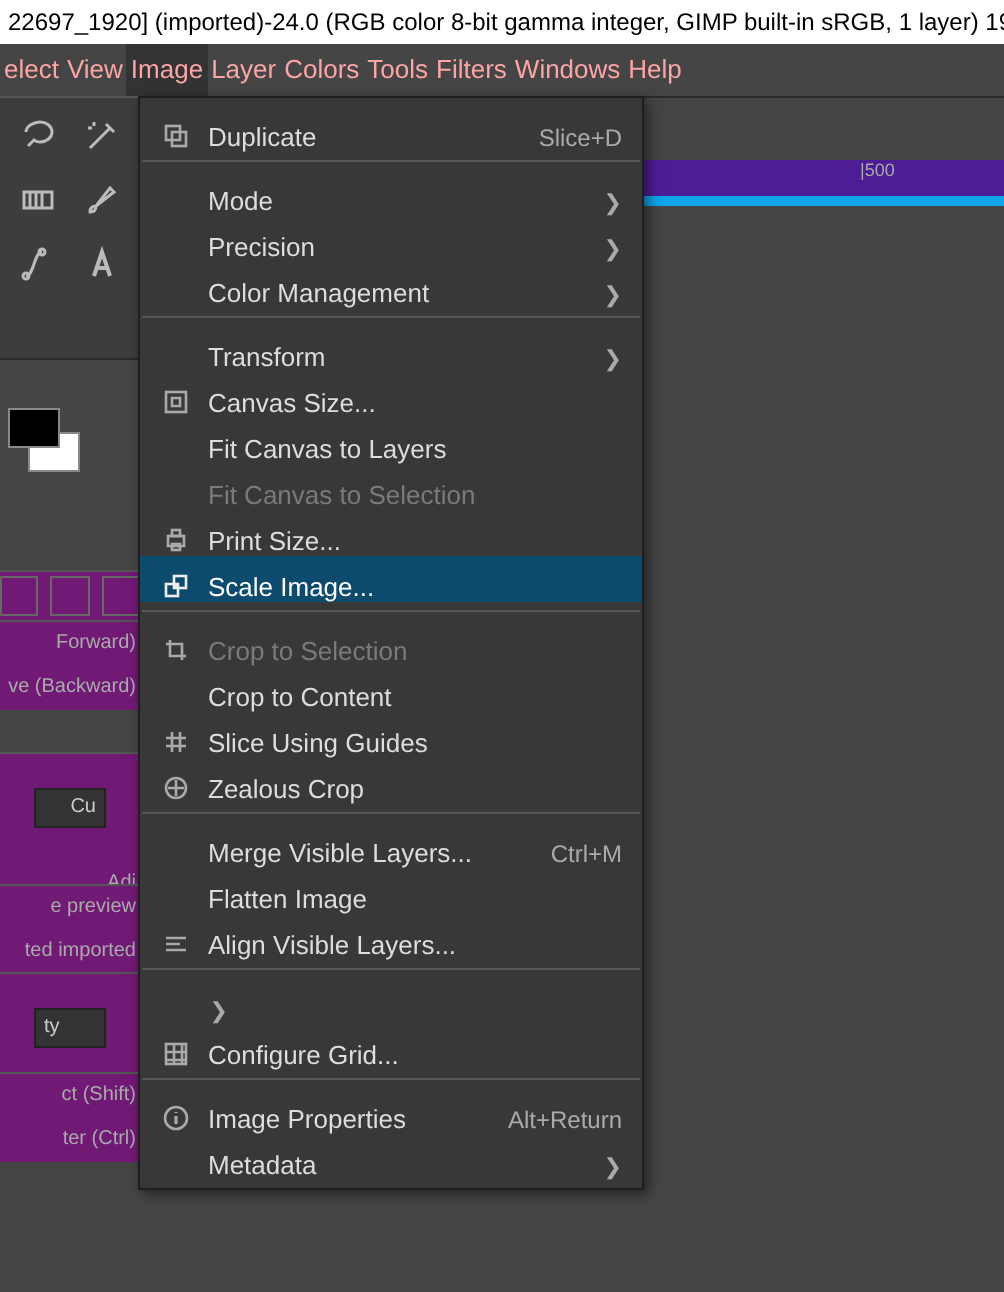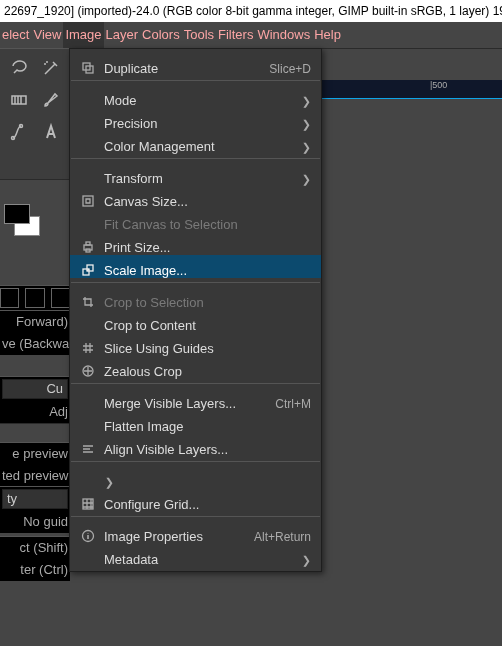--- a/index.html
+++ b/index.html
@@ -7,32 +7,32 @@
   .menu-bar{height:26px;background:#454545;display:flex;align-items:center;border-bottom:1px solid #2a2a2a}
   .menu-bar .mi{padding:0 2px;height:26px;line-height:26px;color:#fca5a5;cursor:default}
   .menu-bar .mi.open{background:#333}
   .toolbox{position:absolute;left:0;top:48px;width:70px;height:130px;background:#3d3d3d;border-top:1px solid #555;border-bottom:1px solid #2a2a2a}
   .toolbox .row{display:flex;gap:6px;padding:6px 6px 0 6px}
   .tool-ico{width:26px;height:26px;display:flex;align-items:center;justify-content:center;color:#bbb}
   .tool-ico svg{stroke:#bbb;fill:none;stroke-width:1.5}
   .swatches{position:absolute;left:0;top:200px;width:40px;height:40px}
   .swatches .fg{position:absolute;left:4px;top:4px;width:24px;height:18px;background:#000;border:1px solid #888}
   .swatches .bg{position:absolute;left:14px;top:16px;width:24px;height:18px;background:#fff;border:1px solid #888}
-  .panel{position:absolute;left:0;width:70px;background:#000000;color:#ccc;font-size:13px;border-top:1px solid #555}
+  .panel{position:absolute;left:0;width:70px;background:#701a75;color:#ccc;font-size:10px;border-top:1px solid #555}
   .panel.tabs{top:285px;height:24px;display:flex;align-items:center;justify-content:center;gap:6px}
   .panel.tabs .tab{width:18px;height:18px;border:1px solid #666}
   .panel .row2{height:22px;line-height:22px;padding-left:2px;white-space:nowrap;overflow:hidden;text-align:right;padding-right:2px}
   .panel.a{top:310px}
   .panel.b{top:380px; border-bottom:1px solid #2a2a2a}
   .panel.c{top:440px}
   .panel.d{top:530px}
   .panel.e{top:484px}
-  .panel .input{background:#333;border:1px solid #222;height:18px;margin:2px;padding:0 4px;line-height:18px}
+  .panel .input{background:#333;border:1px solid #222;height:18px;margin:17px;padding:0 4px;line-height:18px}
   .panel.b .row2, .panel.a .row2, .panel.c .row2, .panel.d .row2, .panel.e .row2{color:#aaa}
-  .ruler{position:absolute;left:320px;top:80px;right:0;height:18px;background:#0f172a;border-bottom:1px solid #0ea5e9;font-size:9px;color:#aaa}
+  .ruler{position:absolute;left:320px;top:80px;right:0;height:18px;background:#4c1d95;border-bottom:5px solid #0ea5e9;font-size:9px;color:#aaa}
   .ruler .tick{position:absolute;top:0;height:18px;text-align:center}
   
   .dropdown{position:absolute;left:69px;top:48px;width:251px;background:#383838;border:1px solid #1e1e1e;box-shadow:2px 2px 6px rgba(0,0,0,.5);padding:4px 0}
   .dropdown .item{height:23px;display:flex;align-items:flex-end;padding:0 10px 0 8px;color:#ddd;cursor:default}
   .dropdown .item.disabled{color:#7a7a7a}
   .dropdown .item.hover{background:#0c4a6e;color:#fff}
   .dropdown .item .ico{width:20px;height:16px;display:flex;align-items:center;justify-content:center;margin-right:6px;color:#aaa}
   .dropdown .item .ico svg{stroke:#aaa;fill:none;stroke-width:1.3}
   .dropdown .item.hover .ico svg{stroke:#eee}
   .dropdown .item .lbl{flex:1;white-space:nowrap}
@@ -113,21 +113,21 @@
 <div class="panel a">
   <div class="row2">Forward)</div>
   <div class="row2">ve (Backward)</div>
 </div>
 <div class="panel b" style="top:376px">
   <div class="input" style="text-align:right">Cu</div>
   <div class="row2">Adj</div>
 </div>
 <div class="panel c" style="top:442px">
   <div class="row2">e preview</div>
-  <div class="row2">ted preview</div>
+  <div class="row2">ted imported</div>
 </div>
 <div class="panel e" style="top:486px">
   <div class="input">ty</div>
   <div class="row2">No guid</div>
 </div>
 <div class="panel d" style="top:536px">
   <div class="row2">ct (Shift)</div>
   <div class="row2">ter (Ctrl)</div>
 </div>
 
@@ -175,20 +175,24 @@
   </div>
   <div class="item">
     <span class="ico">
         <svg width="14" height="14" viewBox="0 0 14 14">
           <rect x="2" y="2" width="10" height="10"></rect>
           <path d="M5 5h4v4H5z"></path>
         </svg>
       </span>
     <span class="lbl">Canvas Size...</span>
   </div>
+  <div class="item">
+    <span class="ico"></span>
+    <span class="lbl">Fit Canvas to Layers</span>
+  </div>
   <div class="item disabled">
     <span class="ico"></span>
     <span class="lbl">Fit Canvas to Selection</span>
   </div>
   <div class="item">
     <span class="ico">
         <svg width="14" height="14" viewBox="0 0 14 14">
           <rect x="3" y="5" width="8" height="5"></rect>
           <rect x="5" y="2" width="4" height="3"></rect>
           <rect x="5" y="9" width="4" height="3"></rect>

